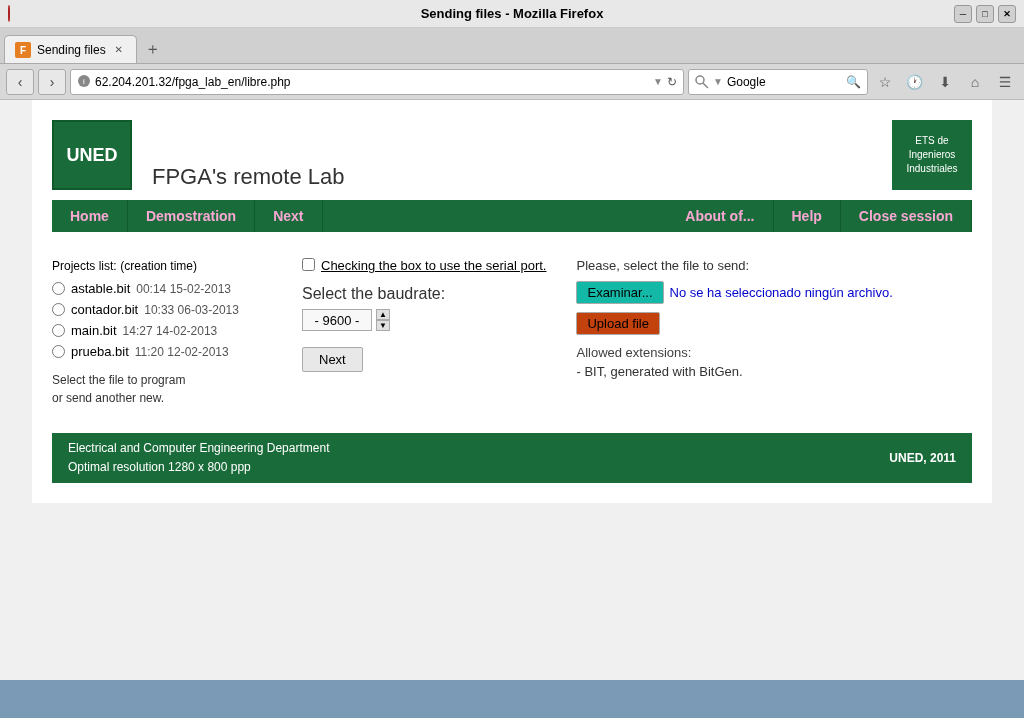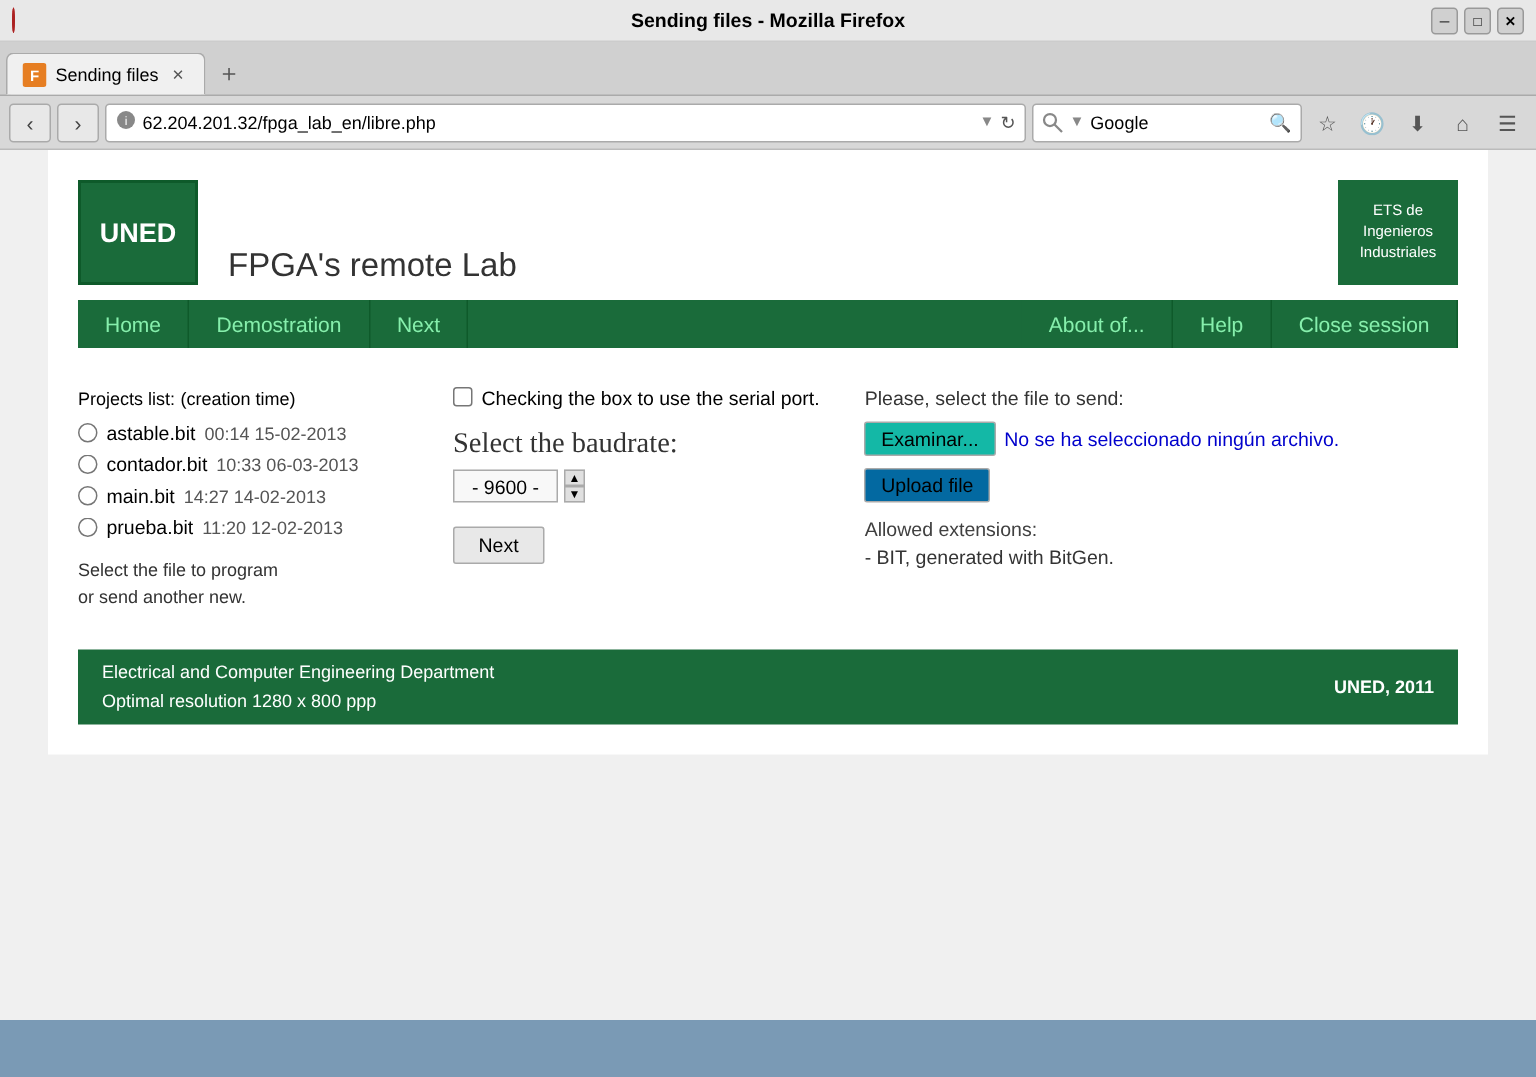--- a/index.html
+++ b/index.html
@@ -255,24 +255,25 @@
     }
 
     
     .nav-menu {
       display: flex;
       background: #1a6b3a;
       margin-bottom: 16px;
     }
     .nav-menu-item {
       padding: 8px 18px;
-      color: #86efac;
+      color: #f9a8d4;
       font-size: 14px;
       cursor: pointer;
       border-right: 1px solid #0e5a2a;
+      font-weight: bold;
     }
     .nav-menu-spacer { flex: 1; background: #1a6b3a; }
 
     
     .content-area {
       display: flex;
       gap: 30px;
       padding: 10px 0;
     }
 
@@ -316,26 +317,26 @@
     
     .baudrate-panel {
       min-width: 180px;
     }
     .checkbox-row {
       display: flex;
       align-items: flex-start;
       gap: 6px;
       margin-bottom: 12px;
       font-size: 13px;
+      text-decoration: underline;
     }
     .baudrate-label {
-      font-size: 19px;
+      font-size: 16px;
       margin-bottom: 6px;
       color: #333;
-      font-family: Liberation Serif, serif;
     }
     .baudrate-control {
       display: flex;
       align-items: center;
       gap: 4px;
     }
     .baudrate-input {
       width: 70px;
       height: 22px;
       border: 1px solid #aaa;
@@ -392,21 +393,21 @@
       border-radius: 2px;
       cursor: pointer;
       font-size: 13px;
     }
     .no-file-text {
       color: #0000cc;
       font-size: 13px;
     }
     .upload-btn {
       padding: 3px 10px;
-      background: #0369a1;
+      background: #c2410c;
       border: 1px solid #aaa;
       border-radius: 2px;
       cursor: pointer;
       font-size: 13px;
       display: block;
     }
     .allowed-label {
       font-size: 13px;
       margin-top: 10px;
       color: #404040;

